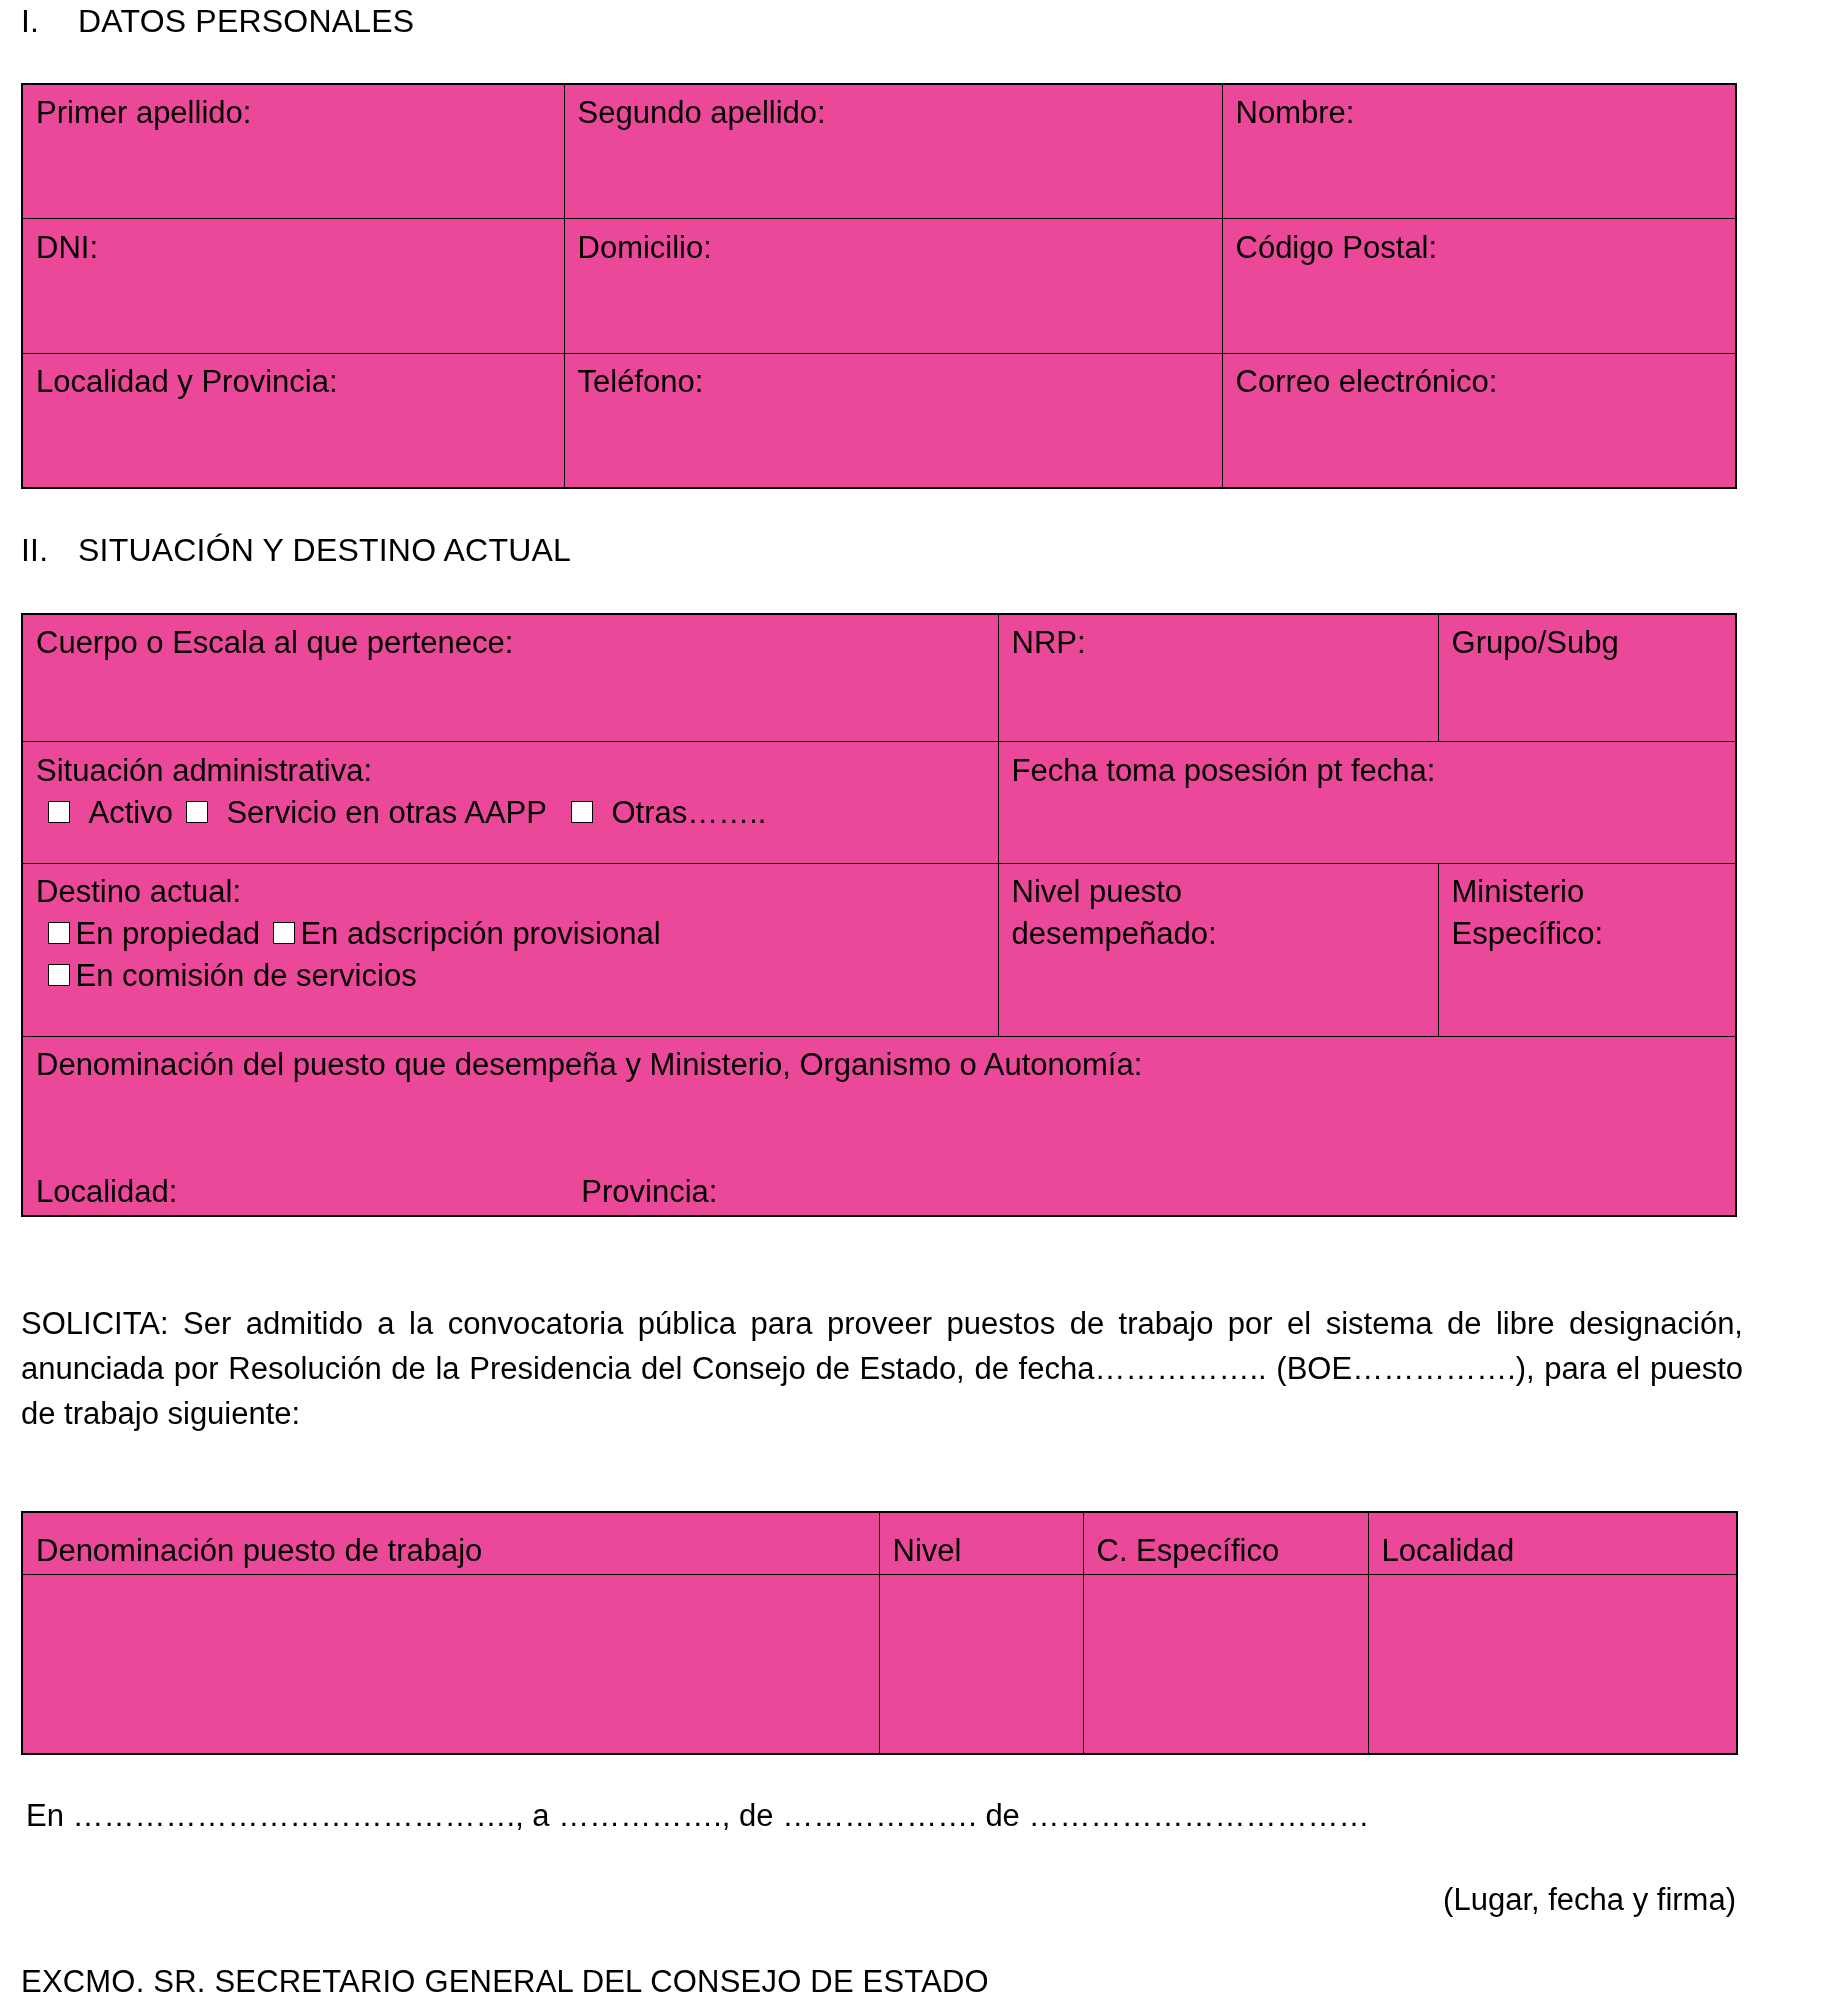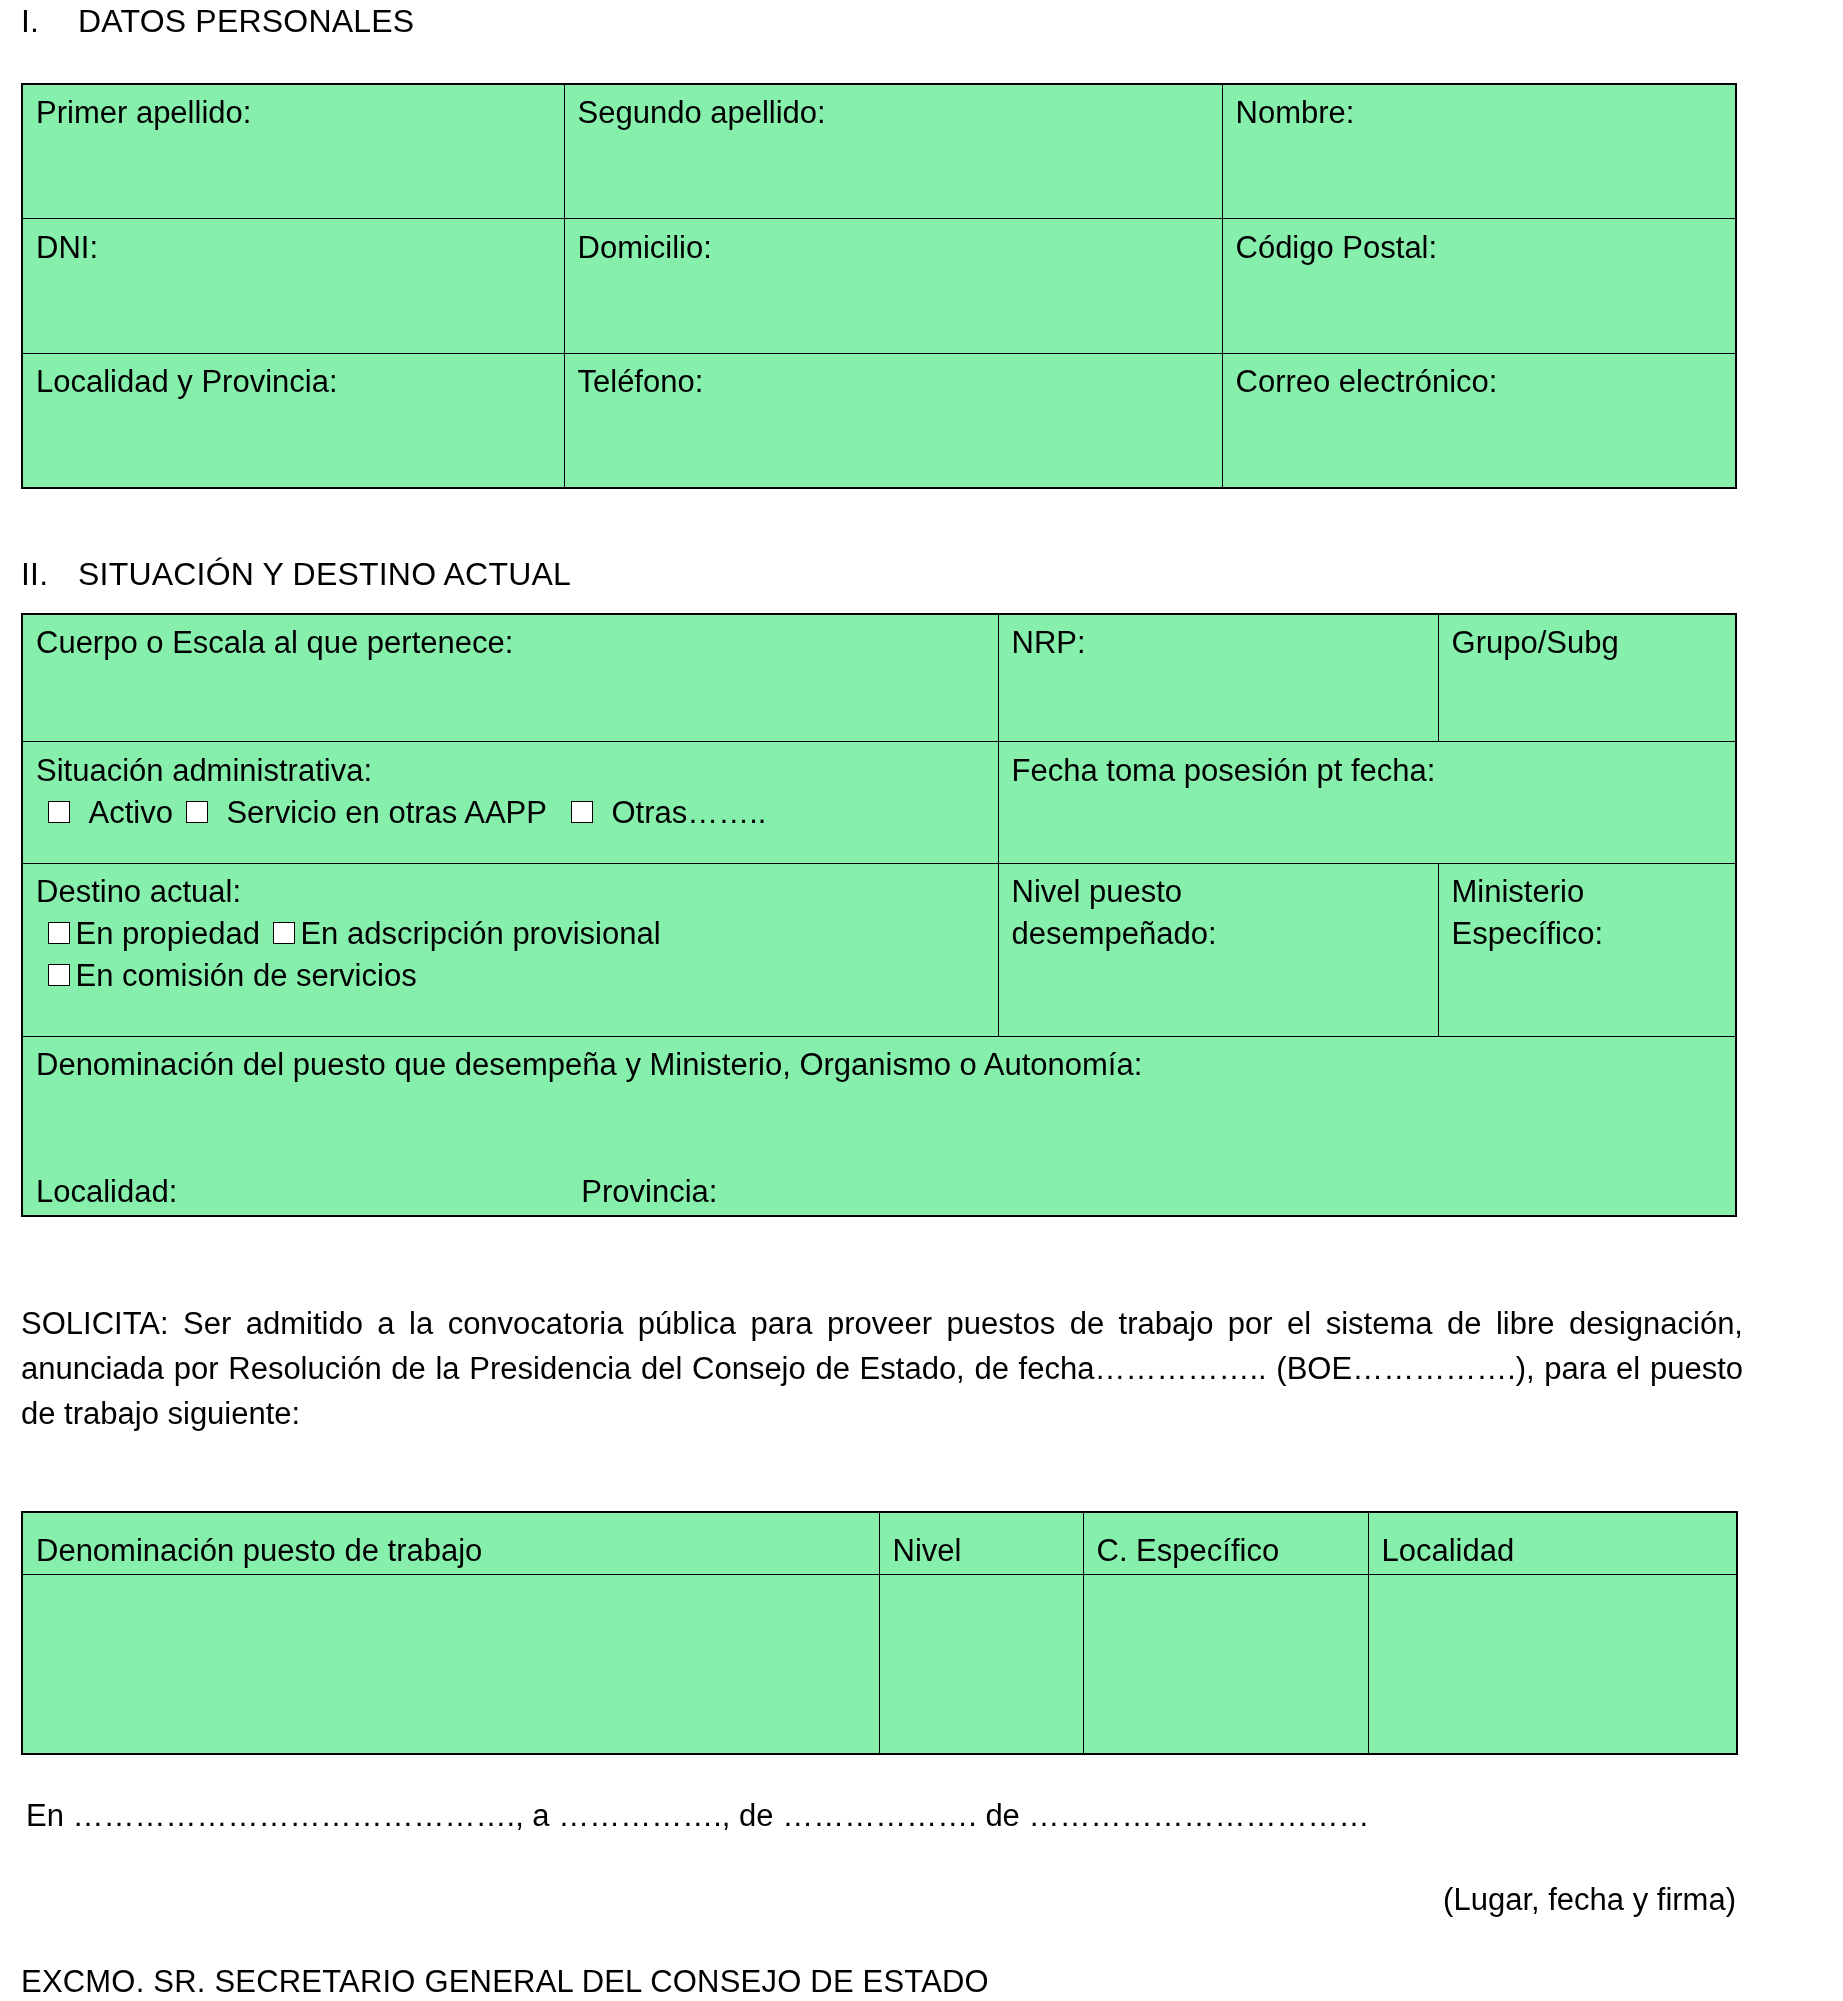--- a/index.html
+++ b/index.html
@@ -34,21 +34,21 @@
     display: inline-block;
     min-width: 57px;
   }
 
   
   .doc-table {
     position: absolute;
     border-collapse: collapse;
     table-layout: fixed;
     border: 2.8px solid #000;
-    background: #86efac;
+    background: #ec4899;
   }
   .doc-table td {
     border: 1.5px solid #000;
     vertical-align: top;
     padding: 7.3px 0 0 13px;
     font-size: 31px;
     line-height: 42px;
     color: #000;
   }
 
@@ -166,21 +166,21 @@
         <td>Código Postal:</td>
       </tr>
       <tr>
         <td>Localidad y Provincia:</td>
         <td>Teléfono:</td>
         <td>Correo electrónico:</td>
       </tr>
     </tbody>
   </table>
 
-  <div class="section-heading" style="left:21px; top:531px;margin-top:24px;">
+  <div class="section-heading" style="left:21px; top:531px;">
     <span class="numeral">II.</span><span>SITUACIÓN Y DESTINO ACTUAL</span>
   </div>
 
   <table id="table-situation" class="doc-table">
     <colgroup>
       <col style="width:976px">
       <col style="width:304px">
       <col style="width:136px">
       <col style="width:298px">
     </colgroup>

